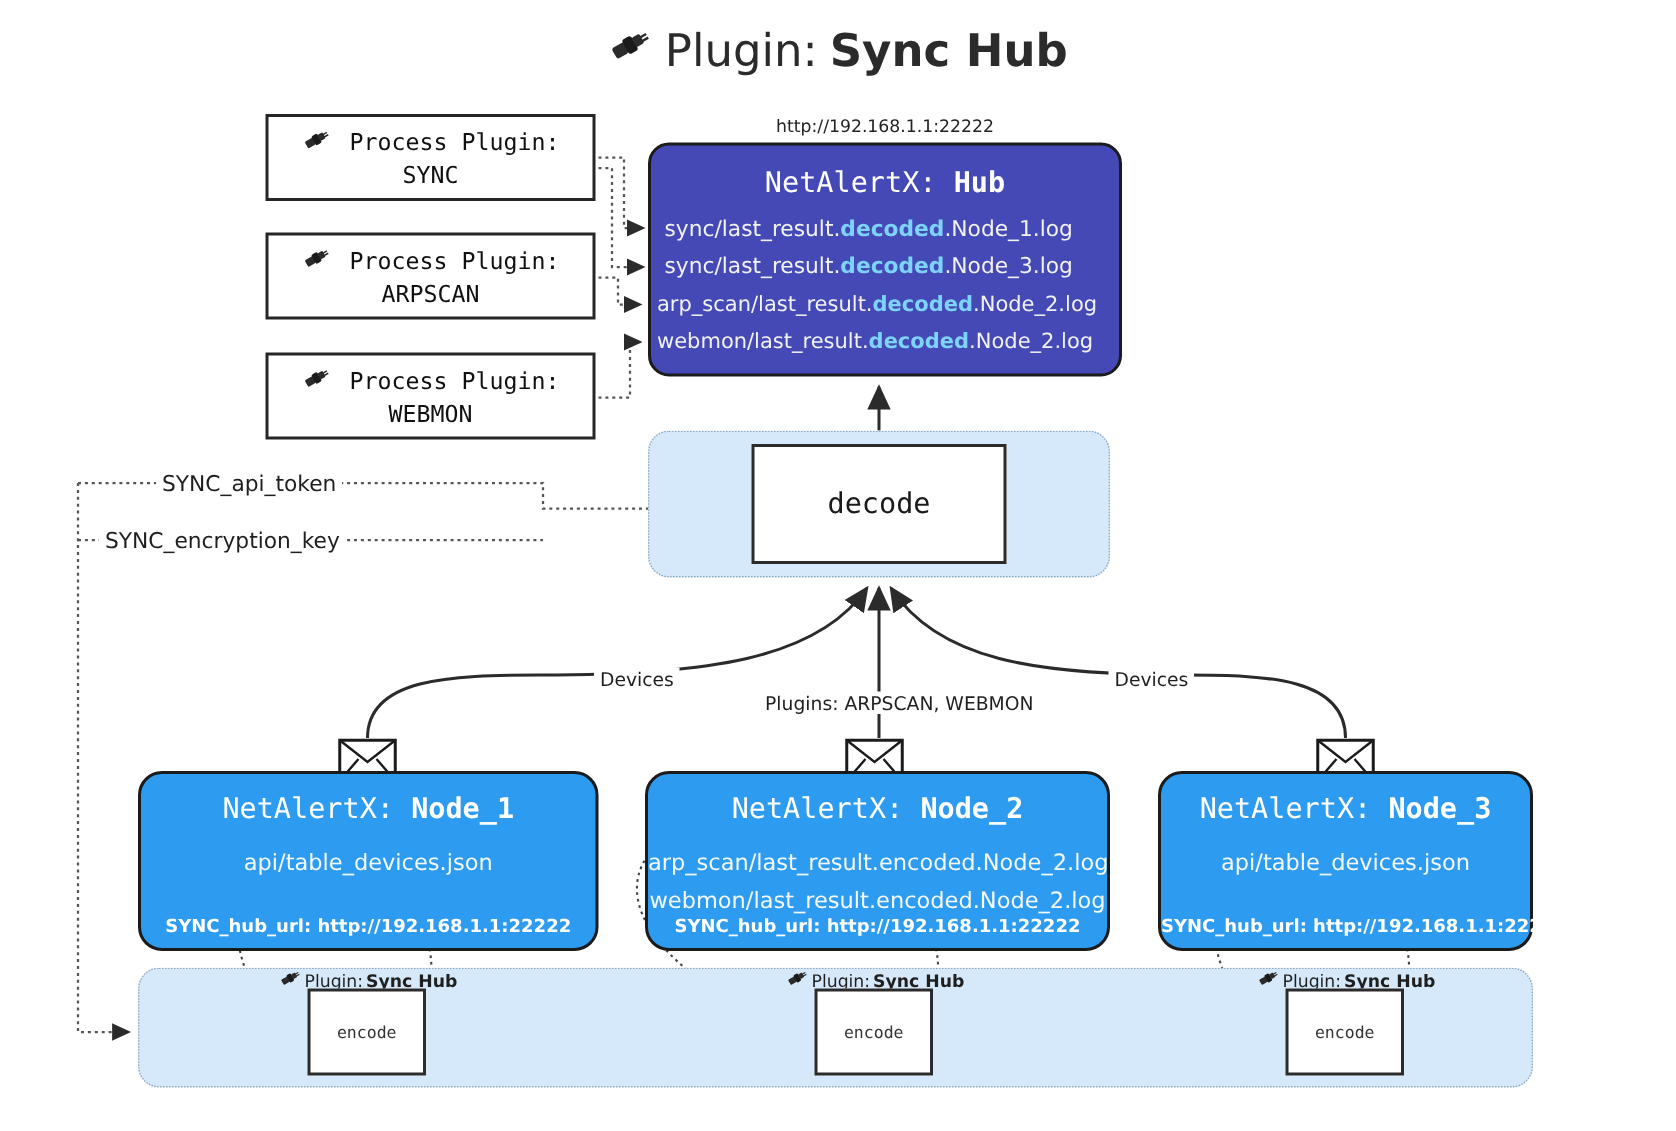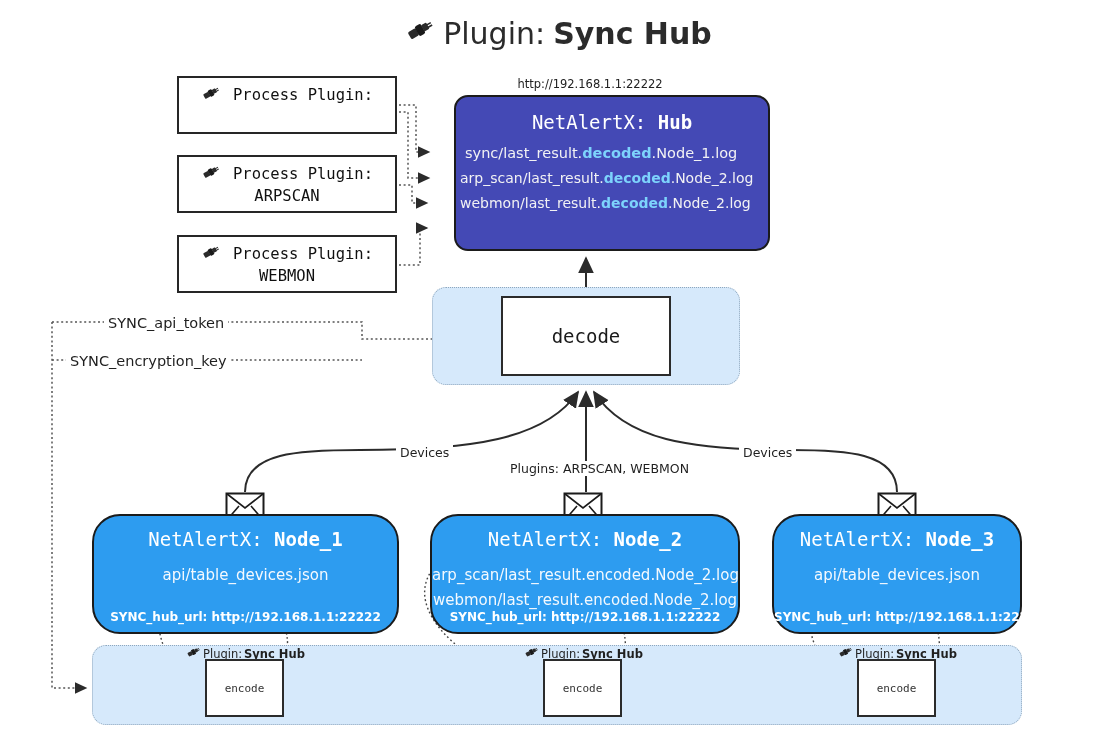--- a/index.html
+++ b/index.html
@@ -13,21 +13,21 @@
   .title{left:0;top:16px;width:1117px;text-align:center;font-size:30px;color:#2b2b2b;
          display:flex;align-items:center;justify-content:center;gap:8px;}
   .title .t-lite{font-weight:400;}
   .title .t-bold{font-weight:700;}
 
   
   .hub-url{left:432px;top:77px;width:316px;text-align:center;font-size:11.5px;color:#222;}
 
   
   .hub{left:432px;top:95px;width:316px;height:156px;background:#4449b5;border:2.5px solid #1b1b1b;
-       border-radius:14px;margin-left:22px;}
+       border-radius:14px;}
   .hub-title{position:absolute;left:0;top:14px;width:100%;text-align:center;color:#ffffff;
              font-family:"DejaVu Sans Mono","Liberation Mono",monospace;font-size:19px;letter-spacing:0px;}
   .hub-title b{font-weight:700;}
   .hub-lines{position:absolute;left:0;top:44px;width:100%;}
   .hub-line{height:25px;line-height:25px;color:#f2f2f4;font-size:14.5px;white-space:nowrap;padding-left:9px;}
   .hub-line.wide{font-size:14px;padding-left:4px;}
   .hub-line b{font-weight:700;color:#7dd3fc;}
 
   
   .pp{width:220px;height:58px;background:#ffffff;border:2.5px solid #262626;
@@ -50,21 +50,21 @@
   #var-token{left:104px;top:315px;}
   #var-key{left:66px;top:353px;}
 
   
   .edgelbl{font-size:12.5px;color:#1f1f1f;background:#ffffff;padding:0 4px;white-space:nowrap;}
   #lbl-dev-l{left:396px;top:445px;}
   #lbl-dev-r{left:739px;top:445px;}
   #lbl-plugins{left:506px;top:461px;}
 
   
-  .node{height:120px;background:#2d9cf0;border:2.5px solid #1b1b1b;border-radius:28px;}
+  .node{height:120px;background:#2d9cf0;border:2.5px solid #1b1b1b;border-radius:16px;}
   #node0{left:92px;top:514px;width:307px;}
   #node1{left:430px;top:514px;width:310px;}
   #node2{left:772px;top:514px;width:250px;}
   .node-title{position:absolute;left:0;top:12px;width:100%;text-align:center;color:#ffffff;
               font-family:"DejaVu Sans Mono","Liberation Mono",monospace;font-size:19px;}
   .node-title b{font-weight:700;}
   .node-files{position:absolute;left:0;top:47px;width:100%;}
   .node-file{text-align:center;color:#f4f9fe;font-size:15px;line-height:25px;white-space:nowrap;}
   .node-foot{position:absolute;left:0;bottom:8px;width:100%;text-align:center;color:#ffffff;
              font-size:12px;font-weight:600;white-space:nowrap;}
@@ -166,40 +166,42 @@
 
   <div class="abs hub-url">http://192.168.1.1:22222</div>
 
   <div class="abs hub">
     <div class="hub-title">
       <span>NetAlertX:</span>
       <b>Hub</b>
     </div>
     <div class="hub-lines">
       <div class="hub-line"><span>sync/last_result.</span><b>decoded</b><span>.Node_1.log</span></div>
+      <div class="hub-line"><span>sync/last_result.</span><b>decoded</b><span>.Node_3.log</span></div>
       <div class="hub-line wide"><span>arp_scan/last_result.</span><b>decoded</b><span>.Node_2.log</span></div>
       <div class="hub-line wide"><span>webmon/last_result.</span><b>decoded</b><span>.Node_2.log</span></div>
     </div>
   </div>
 
   <div class="abs pp" id="pp0">
     <div class="r1">
       <span class="plug">
         <svg width="20" height="18" viewBox="0 0 30 28">
             <g transform="rotate(-30 15 14)">
           <rect x="3" y="10" width="9" height="8" rx="1.6" fill="#2b2b2b"></rect>
           <rect x="11.5" y="8.5" width="7" height="11" rx="2" fill="#1a1a1a"></rect>
           <rect x="18" y="10.5" width="6" height="7" rx="1.2" fill="#2b2b2b"></rect>
           <rect x="23" y="12.2" width="5" height="1.6" fill="#2b2b2b"></rect>
           <rect x="23" y="15" width="5" height="1.6" fill="#2b2b2b"></rect>
         </g>
           </svg>
       </span>
       <span>Process Plugin:</span>
     </div>
+    <div class="r2">SYNC</div>
   </div>
 
   <div class="abs pp" id="pp1">
     <div class="r1">
       <span class="plug">
         <svg width="20" height="18" viewBox="0 0 30 28">
             <g transform="rotate(-30 15 14)">
           <rect x="3" y="10" width="9" height="8" rx="1.6" fill="#2b2b2b"></rect>
           <rect x="11.5" y="8.5" width="7" height="11" rx="2" fill="#1a1a1a"></rect>
           <rect x="18" y="10.5" width="6" height="7" rx="1.2" fill="#2b2b2b"></rect>

